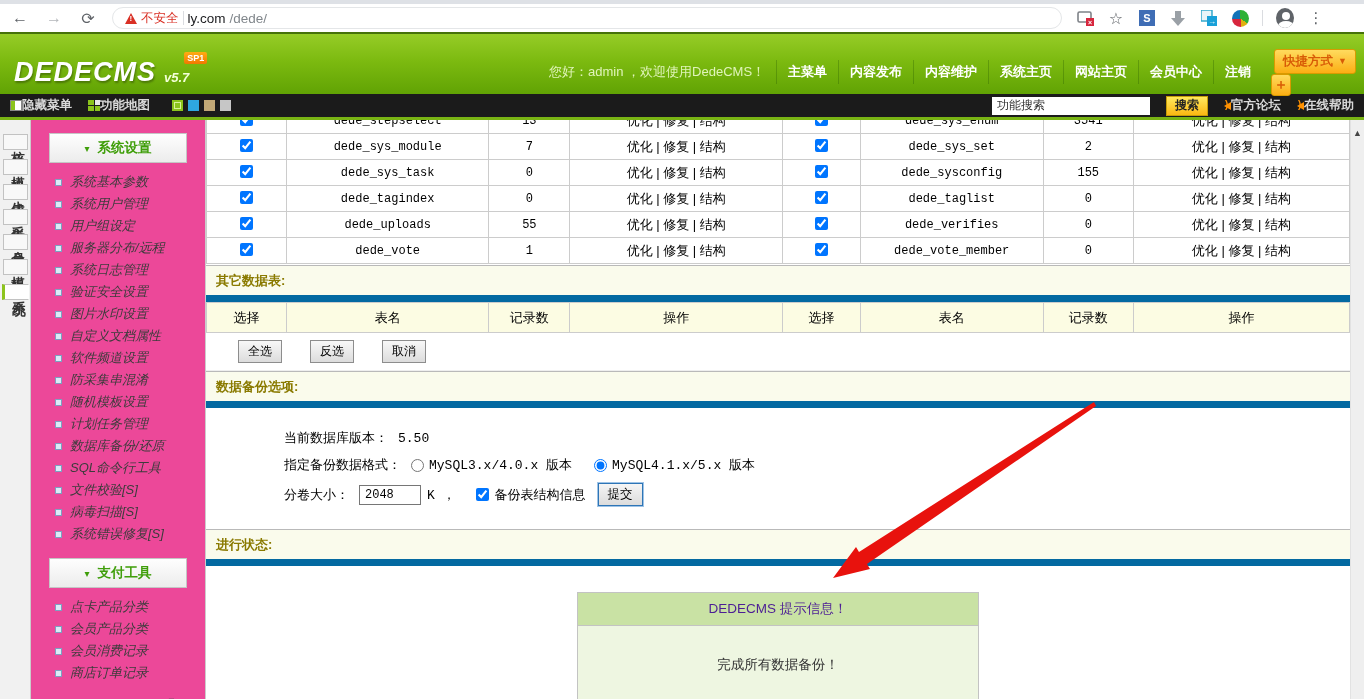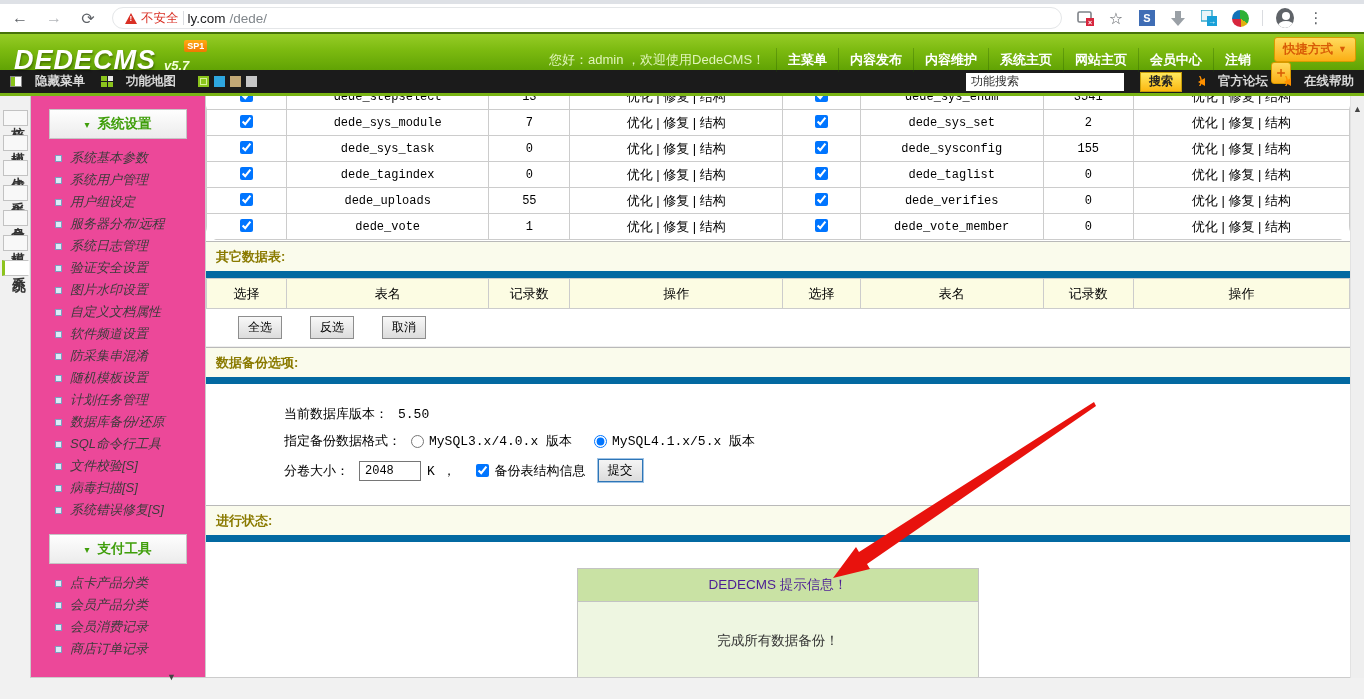--- a/index.html
+++ b/index.html
@@ -24,36 +24,36 @@
   .star { color:#5f6368; font-size:16px; }
   .s-icon { width:16px; height:16px; background:#3f6db5; color:#fff; font-weight:bold; font-size:11px; display:flex; align-items:center; justify-content:center; }
   .idm { width:17px; height:17px; border-radius:50%; background:conic-gradient(#2eb135 0 35%, #e0b010 35% 50%, #d7263d 50% 75%, #1273b8 75% 100%); }
   .chrome-sep { width:1px; height:16px; background:#dadce0; }
   .profile { width:20px; height:20px; border-radius:50%; background:#5f6368; position:relative; overflow:hidden; }
   .profile::before { content:""; position:absolute; left:6px; top:4px; width:8px; height:8px; border-radius:50%; background:#fff; }
   .profile::after { content:""; position:absolute; left:2px; top:13px; width:16px; height:10px; border-radius:50%; background:#fff; }
   .dots { color:#5f6368; font-size:15px; letter-spacing:0; }
 
   
-  .greenbar { height:38px; background:linear-gradient(180deg,#96cc27 0%,#7cba10 45%,#61a304 100%); border-top:2px solid #46720a; display:flex; align-items:center; justify-content:space-between; padding:16px 8px 0 14px; }
+  .greenbar { height:62px; background:linear-gradient(180deg,#96cc27 0%,#7cba10 45%,#61a304 100%); border-top:2px solid #46720a; display:flex; align-items:center; justify-content:space-between; padding:16px 8px 0 14px; }
   .logo-wrap { display:flex; align-items:flex-end; position:relative; }
   .logo-txt { font-size:27px; font-weight:800; font-style:italic; color:#fff; letter-spacing:1px; text-shadow:1px 2px 2px rgba(0,0,0,.3); line-height:1; }
   .logo-badge { position:absolute; right:-18px; top:-7px; background:linear-gradient(#ffac12,#f07800); color:#fff; font-size:9px; font-weight:bold; padding:1px 3px; border-radius:2px; font-style:normal; }
   .logo-ver { font-size:13px; font-weight:bold; font-style:italic; color:#f3ffd8; margin-left:8px; line-height:1.1; }
   .gmenu { display:flex; align-items:center; list-style:none; }
   .gmenu li { padding:3px 11px; font-size:13px; font-weight:bold; color:#fff; cursor:pointer; border-left:1px solid rgba(30,80,0,.28); white-space:nowrap; }
   .gmenu li.greeting { color:#e0f4ba; font-weight:normal; border-left:none; cursor:default; }
   .btn-shortcut { margin-left:8px; background:linear-gradient(#ffdb5e,#fbae14); border:1px solid #d99a00; border-radius:3px; color:#d85b06; font-size:12.5px; font-weight:bold; padding:3px 8px; display:flex; align-items:center; gap:5px; cursor:pointer; }
   .btn-shortcut .caret { font-size:9px; }
   .btn-plus { margin-left:5px; background:linear-gradient(#ffdb5e,#fbae14); border:1px solid #d99a00; border-radius:3px; color:#d85b06; font-size:14px; font-weight:bold; width:20px; height:22px; display:flex; align-items:center; justify-content:center; cursor:pointer; }
 
   
   .darkbar { height:26px; background:#1b1b1b; border-bottom:3px solid #79b414; display:flex; align-items:center; justify-content:space-between; padding:0 10px; }
   .db-left, .db-right { display:flex; align-items:center; gap:16px; }
-  .db-item { display:flex; align-items:center; gap:13px; color:#d9d9d9; font-size:12.5px; font-weight:bold; cursor:pointer; }
+  .db-item { display:flex; align-items:center; gap:0; color:#d9d9d9; font-size:12.5px; font-weight:bold; cursor:pointer; }
   .ico-hidemenu { width:12px; height:11px; background:#fff; border:1px solid #888; position:relative; }
   .ico-hidemenu::before { content:""; position:absolute; left:0; top:0; width:4px; height:9px; background:#8bc41c; }
   .ico-funcmap { width:12px; height:11px; display:grid; grid-template-columns:1fr 1fr; grid-template-rows:1fr 1fr; gap:1px; }
   .ico-funcmap i { background:#8bc41c; } .ico-funcmap i:nth-child(2){ background:#e8e8e8; }
   .theme-squares { display:flex; gap:5px; margin-left:6px; }
   .tsq { width:11px; height:11px; cursor:pointer; }
   .tsq.sel { outline:1px solid #d9f39a; outline-offset:-3px; }
   .func-search { width:158px; height:18px; border:1px solid #fff; font-size:12px; padding:0 4px; color:#333; }
   .btn-search { height:20px; background:linear-gradient(#ffe95e,#fcb812); border:1px solid #c79e08; font-size:12px; font-weight:bold; color:#222; padding:0 8px; cursor:pointer; }
   .spk { width:0; height:0; border-top:4px solid transparent; border-bottom:4px solid transparent; border-right:7px solid #ff9100; position:relative; }
@@ -70,21 +70,21 @@
   .side-list { list-style:none; margin:4px 0 0;font-style:italic; }
   .side-list li { height:22px; display:flex; align-items:center; gap:8px; padding-left:24px; font-size:13px; color:#3c3c3c; cursor:pointer; white-space:nowrap; }
   .side-list li .blt { width:7px; height:7px; border:1px solid #7e9fc1; background:#dcebf7; flex:0 0 auto; }
   .side-scroll-down { position:absolute; left:167px; top:576px; font-size:9px; color:#444; z-index:5; cursor:pointer; }
 
   .content { width:1144px; background:#fff; height:582px; border-bottom:1px solid #ccc; overflow:hidden; position:relative; }
   .vscroll { width:14px; height:582px; background:#efefef; border-left:1px solid #e2e2e2; display:flex; flex-direction:column; align-items:center; padding-top:8px; }
   .vscroll .up { font-size:9px; color:#444; cursor:pointer; }
 
   
-  .table-clip { height:145px; overflow:hidden;border-radius:15px; }
+  .table-clip { height:145px; overflow:hidden; }
   table.dbt { width:100%; border-collapse:collapse; table-layout:fixed; margin-top:-13px; }
   table.dbt td { border:1px solid #ccc; height:26px; text-align:center; font-size:12px; color:#000; }
   table.dbt td.ops, table.hd th { font-size:13px; }
   table.dbt td.ops span { cursor:pointer; }
   .band { background:#fafbec; border-top:1px solid #b9b9b9; border-bottom:7px solid #0369a1; padding:6px 10px 5px; font-size:13px; font-weight:bold; color:#8a7a00; }
   table.hd { width:100%; border-collapse:collapse; table-layout:fixed; }
   table.hd th { border:1px solid #ccc; height:30px; background:#fcfce3; font-weight:normal; color:#000; }
   .btnrow { padding:7px 0 7px 32px; border-bottom:1px solid #eee; }
   .gbtn { margin-right:28px; background:linear-gradient(#f8f8f8,#dcdcdc); border:1px solid #8d8d8d; font-size:12px; padding:2px 9px; cursor:pointer; color:#000; }
 

